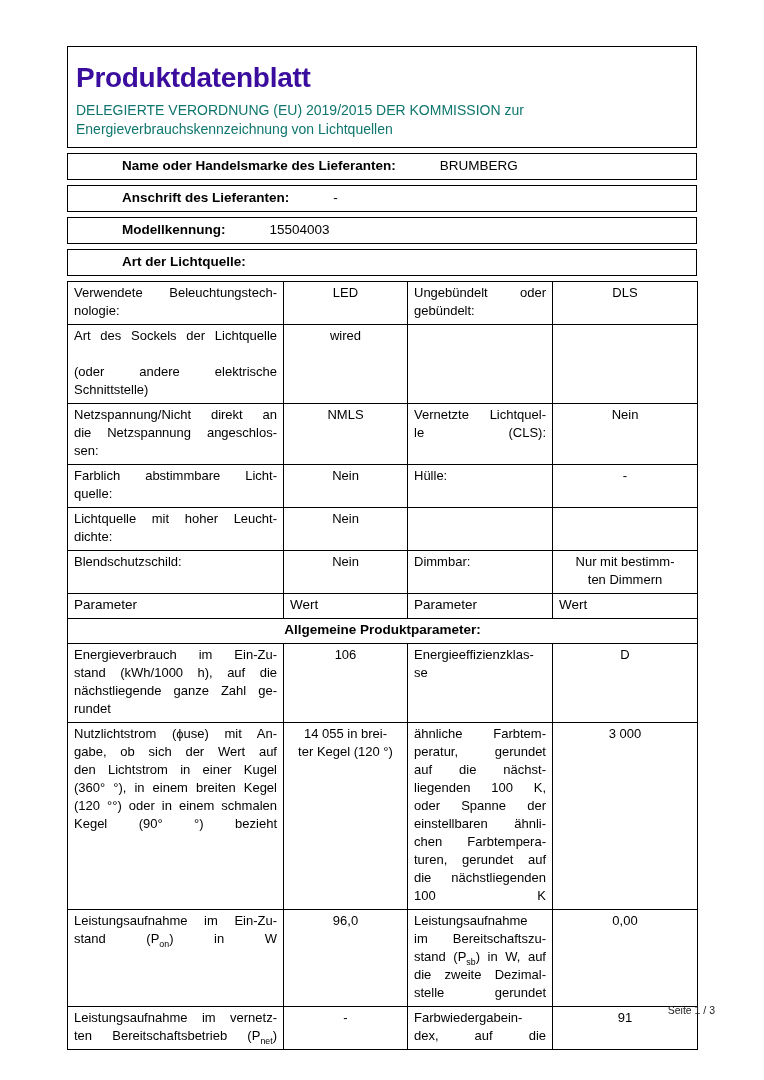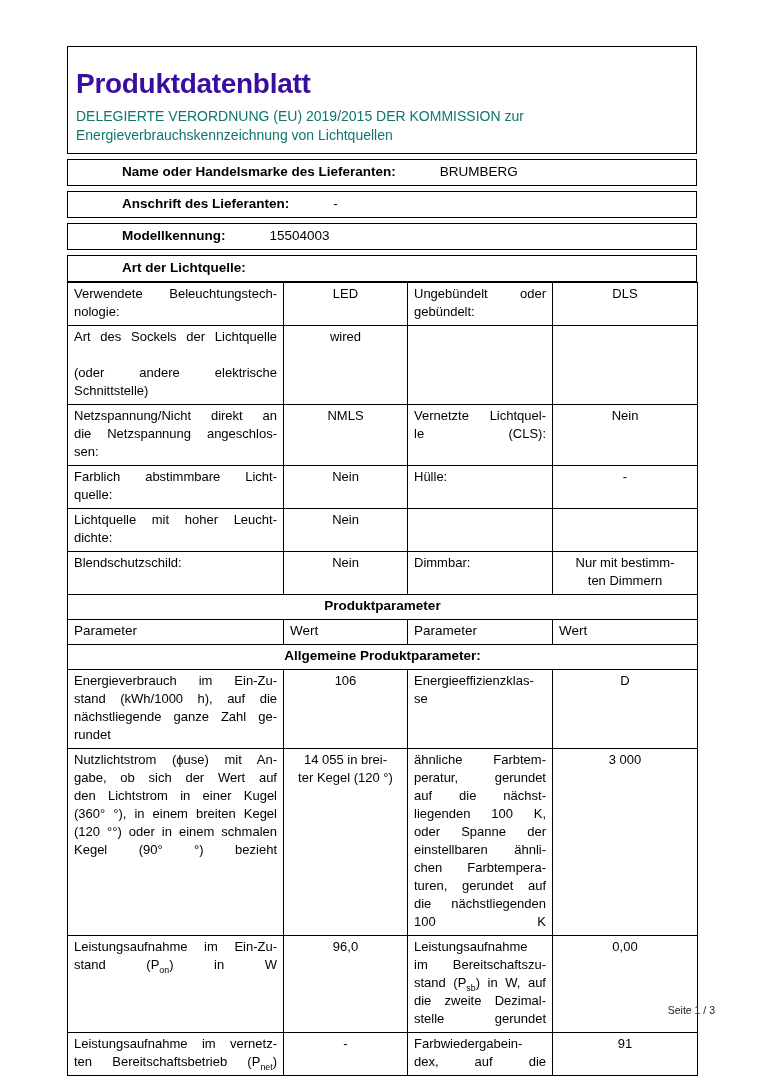--- a/index.html
+++ b/index.html
@@ -3,27 +3,27 @@
 <meta charset="utf-8">
 <style>
   html,body{margin:0;padding:0;}
   body{
     width:764px;height:1080px;position:relative;background:#ffffff;
     font-family:"Liberation Sans","DejaVu Sans",sans-serif;
     color:#000;-webkit-font-smoothing:antialiased;
   }
   .content{position:absolute;left:67px;top:46px;width:630px;}
   .box{border:1.5px solid #000;box-sizing:border-box;background:#fff;}
-  .title-box{padding:21px 10px 8px 8px;}
+  .title-box{padding:15px 10px 8px 8px;}
   .doc-title{font-size:28px;font-weight:bold;margin:0 0 7px 0;letter-spacing:-0.3px;}
   .subtitle{font-size:14px;line-height:19px;color:#0f766e;}
   .info-row{margin-top:5px;padding:3px 8px 4px 8px;font-size:13.5px;line-height:18px;}
   .info-row .lbl{font-weight:bold;padding-left:46px;}
   .info-row .val{margin-left:8px;padding-left:36px;}
-  table{border-collapse:collapse;table-layout:fixed;width:630px;}
+  table{border-collapse:collapse;table-layout:fixed;width:630px;margin-top:5px;}
   td{border:1.5px solid #000;vertical-align:top;font-size:13px;line-height:18px;
      padding:2px 6px 4px 6px;box-sizing:border-box;overflow:hidden;}
   td.pcell{text-align:justify;text-align-last:justify;white-space:pre-line;}
   td.vcell{text-align:center;white-space:pre-line;}
   td.section{font-weight:bold;text-align:center;text-align-last:center;font-size:13.5px;}
   td.colhead{font-size:13.5px;}
   sub{font-size:0.68em;line-height:0;}
   .footer{position:absolute;right:49px;top:1004px;font-size:10.5px;color:#222;}
 </style>
 </head>
@@ -102,23 +102,20 @@
       </tr>
       <tr>
         <td class="pcell">Blendschutzschild:</td>
         <td class="vcell">Nein</td>
         <td class="pcell">Dimmbar:</td>
         <td class="vcell">Nur mit bestimm-
 ten Dimmern</td>
       </tr>
 
       <tr>
-        <td class="section" colspan="4">Produktparameter</td>
-      </tr>
-      <tr>
         <td class="colhead">Parameter</td>
         <td class="colhead">Wert</td>
         <td class="colhead">Parameter</td>
         <td class="colhead">Wert</td>
       </tr>
       <tr>
         <td class="section" colspan="4">Allgemeine Produktparameter:</td>
       </tr>
 
       <tr>

